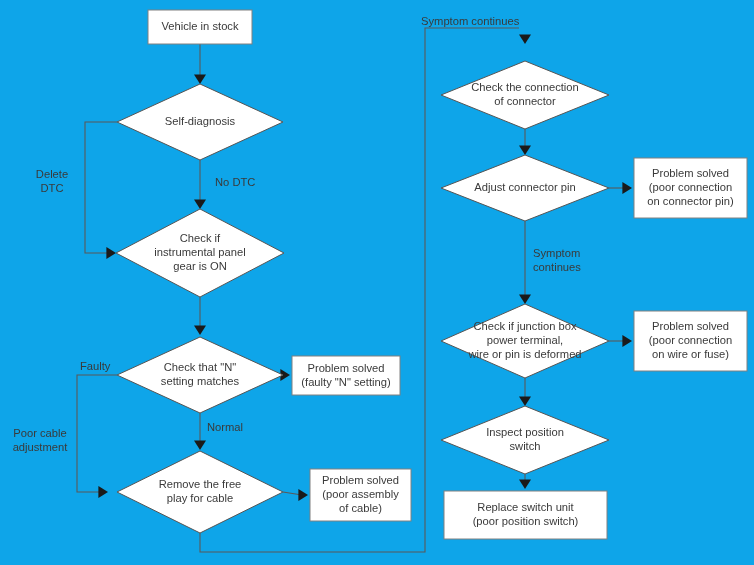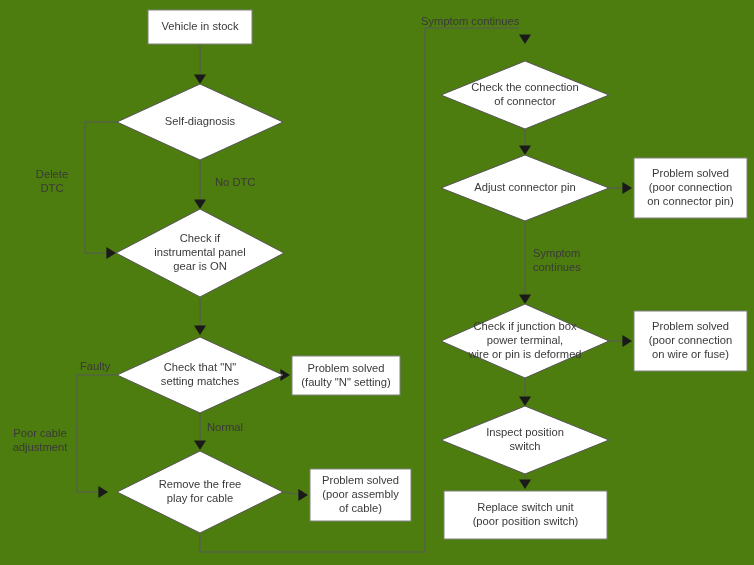--- a/index.html
+++ b/index.html
@@ -10,21 +10,21 @@
   body {
     width: 754px;
     height: 565px;
     overflow: hidden;
     font-family: "Liberation Sans", sans-serif;
   }
   #flowchart-root {
     position: relative;
     width: 754px;
     height: 565px;
-    background: #4d7c0f;
+    background: #0ea5e9;
   }
   svg.diagram {
     display: block;
     width: 754px;
     height: 565px;
   }
   .node-shape {
     fill: #ffffff;
     stroke: #808080;
     stroke-width: 1;

